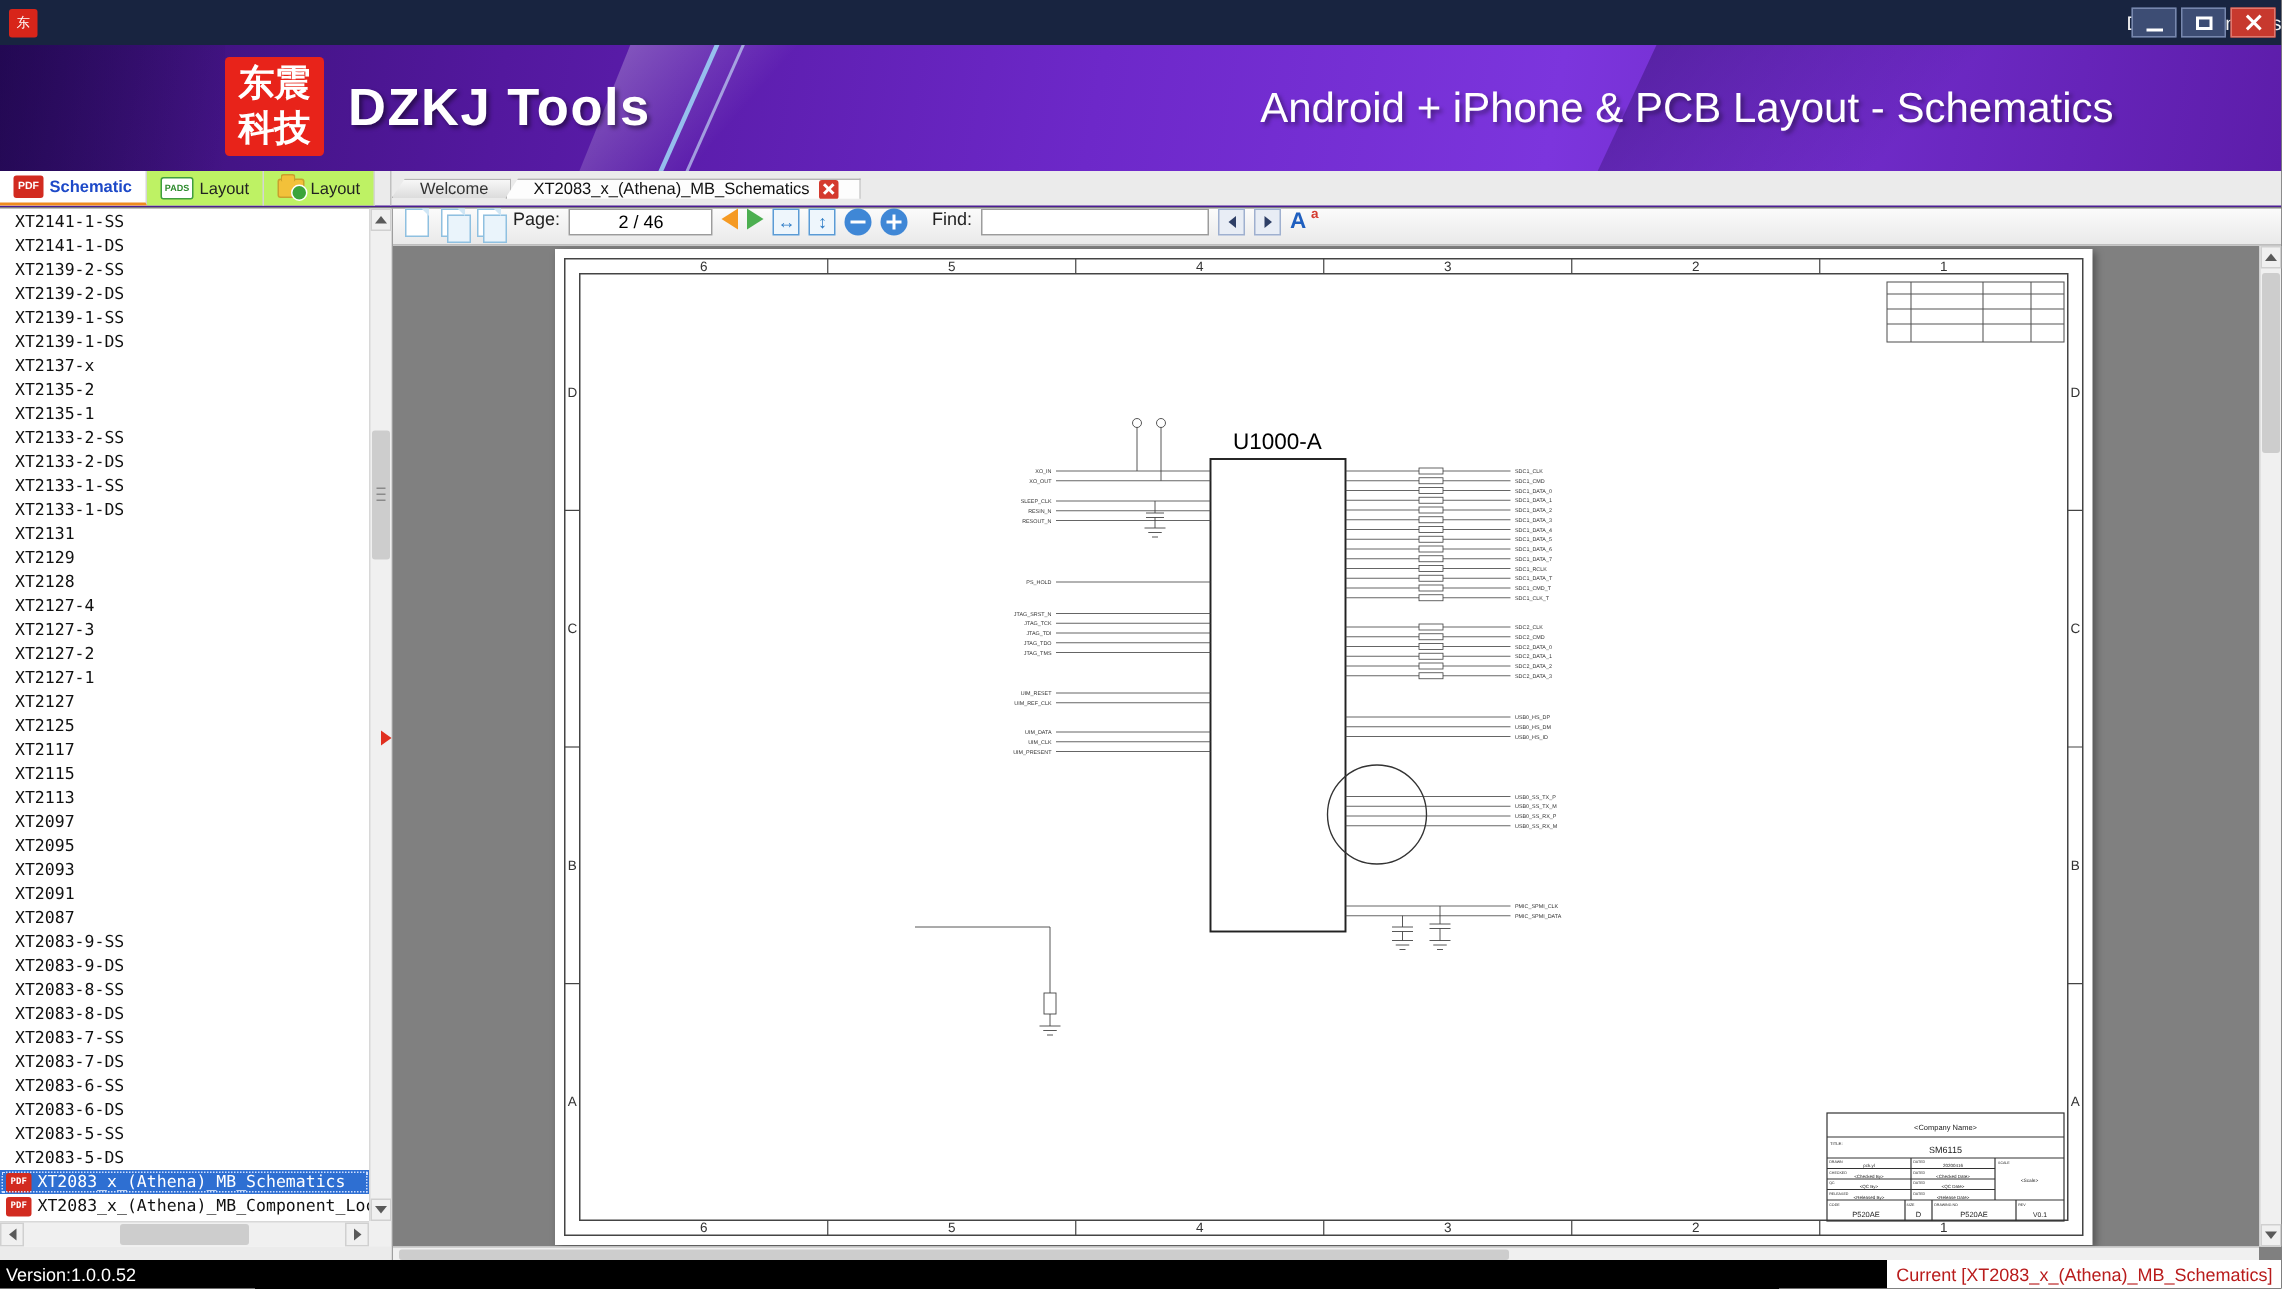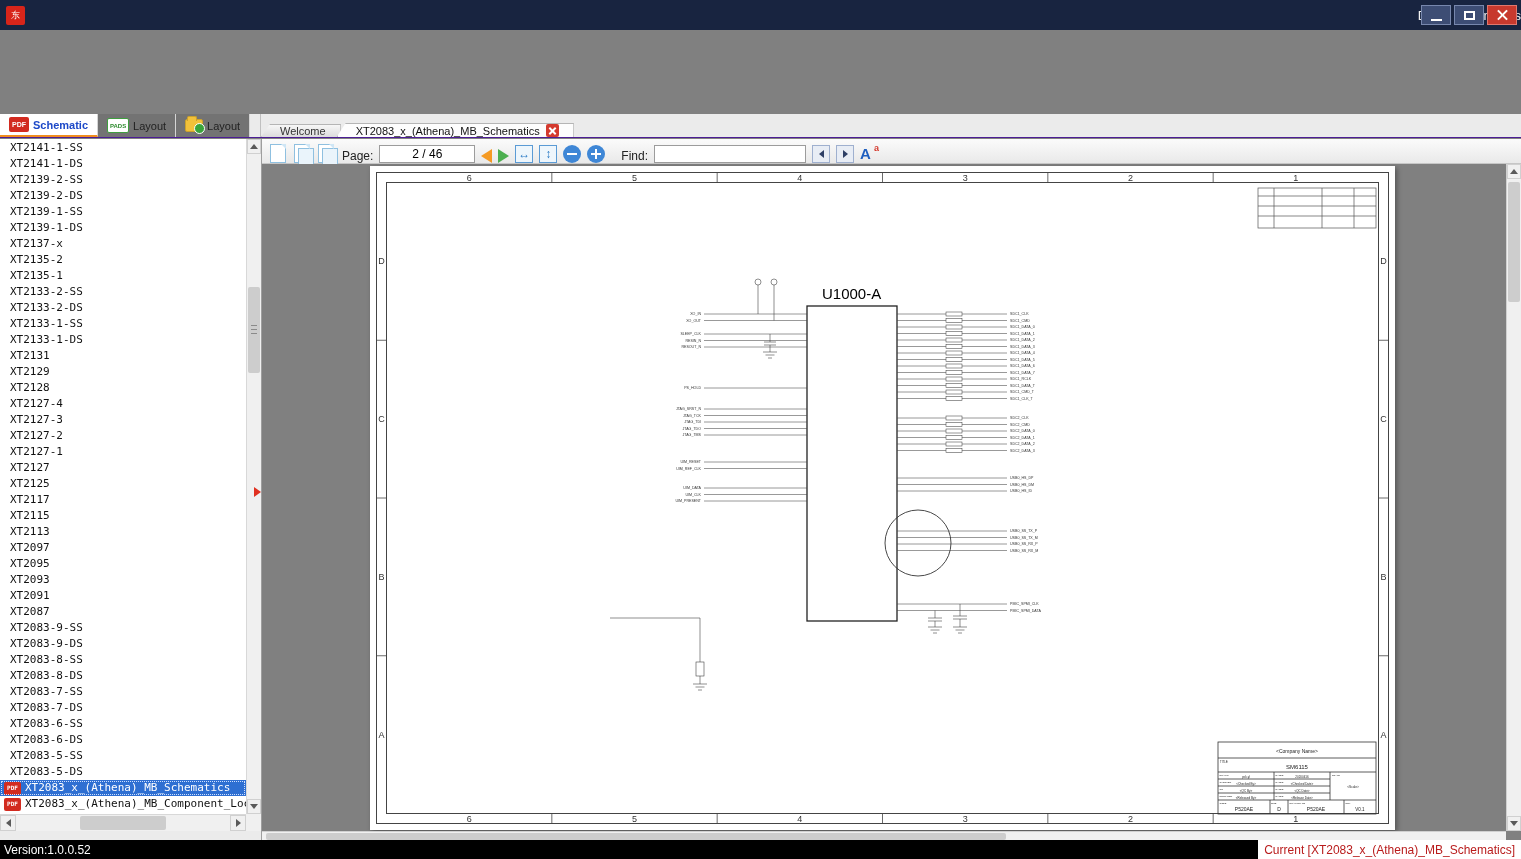--- a/index.html
+++ b/index.html
@@ -26,29 +26,29 @@
   .f3{left:470px;top:-20px;width:2px;height:150px;background:#cfeeff;opacity:.6;transform:rotate(24deg)}
   .f4{right:180px;top:-40px;width:260px;height:180px;background:linear-gradient(115deg,rgba(20,0,60,.35),rgba(255,255,255,0) 70%);transform:skewX(-25deg)}
   .f5{left:0;top:0;width:150px;height:84px;background:linear-gradient(100deg,rgba(20,2,60,.55),rgba(0,0,0,0))}
   .logo-box{position:absolute;left:150px;top:8px;width:66px;height:66px;background:#e8231a;border-radius:3px;color:#fff;font-weight:bold;font-size:24px;line-height:30px;text-align:center;padding-top:3px}
   .brand-text{position:absolute;left:232px;top:22px;color:#fff;font-size:35px;font-weight:bold;letter-spacing:1px;text-shadow:2px 2px 3px rgba(0,0,0,.45)}
   .tagline{position:absolute;right:112px;top:26px;color:#fff;font-size:28px;text-shadow:2px 2px 3px rgba(0,0,0,.4)}
 
   
   .tabrow{position:absolute;top:114px;left:0;right:0;height:24px;background:#ebebeb;border-bottom:1px solid #4c1d95;display:flex;align-items:stretch;font-size:11px}
   .ribbon-tabs{display:flex;width:261px;border-right:1px solid #c0c0c0}
-  .rtab{display:flex;align-items:center;gap:4px;padding:0 9px;border-right:1px solid #d5d5d5;background:#737373;color:#222;cursor:default}
+  .rtab{display:flex;align-items:center;gap:4px;padding:0 9px;border-right:1px solid #d5d5d5;background:#bef264;color:#222;cursor:default}
   .rtab.active{background:#fff;border-bottom:2px solid #f08c1e;color:#1d49c8;font-weight:bold}
   .mini-ic{display:inline-flex;align-items:center;justify-content:center;font-weight:bold;border-radius:2px}
   .ic-pdf{width:20px;height:15px;background:#d22b20;color:#fff;font-size:7px}
   .ic-pads{width:22px;height:15px;background:#fff;border:1px solid #3f9e3f;color:#2e8b2e;font-size:6px}
   .ic-share{width:18px;height:13px;background:#f2c13a;border:1px solid #caa12c;border-radius:2px;position:relative}
   .ic-share::before{content:"";position:absolute;left:1px;top:-4px;width:8px;height:4px;background:#f2c13a;border:1px solid #caa12c;border-bottom:none;border-radius:2px 2px 0 0}
   .ic-share::after{content:"";position:absolute;right:-3px;bottom:-3px;width:9px;height:9px;border-radius:50%;background:#3aa43a;border:1px solid #fff}
-  .doc-tabs{display:flex;align-items:flex-end}
+  .doc-tabs{display:flex;align-items:center}
   .dtab{display:flex;align-items:center;gap:6px;padding:0 14px 0 18px;background:linear-gradient(#f7f7f7,#dcdcdc);border:1px solid #b5b5b5;border-bottom:none;clip-path:polygon(9px 0,100% 0,100% 100%,0 100%);margin-right:-4px;color:#333;cursor:default}
   .dtab.active{background:#fdfdfd;color:#111;z-index:1}
   .tab-close{width:13px;height:13px;background:#d43a2e;border-radius:2px;position:relative;cursor:default}
   .tab-close::before,.tab-close::after{content:"";position:absolute;left:2px;top:5.5px;width:9px;height:2px;background:#fff}
   .tab-close::before{transform:rotate(45deg)}.tab-close::after{transform:rotate(-45deg)}
 
   
   .sidebar{position:absolute;top:139px;left:0;width:262px;bottom:19px;background:#fff;border-right:1px solid #9e9e9e;overflow:hidden}
   .sb-list{position:absolute;left:0;top:0;right:15px;bottom:26px;overflow:hidden;font-family:"DejaVu Sans Mono",monospace;font-size:11px;line-height:16px;color:#111;padding-top:1px}
   .sb-item{padding-left:10px;white-space:nowrap;cursor:default}
@@ -64,21 +64,21 @@
   .tri{width:0;height:0}
   .tri.up{border-left:4px solid transparent;border-right:4px solid transparent;border-bottom:5px solid #5a5a5a}
   .tri.down{border-left:4px solid transparent;border-right:4px solid transparent;border-top:5px solid #5a5a5a}
   .tri.left{border-top:4px solid transparent;border-bottom:4px solid transparent;border-right:5px solid #5a5a5a}
   .tri.right{border-top:4px solid transparent;border-bottom:4px solid transparent;border-left:5px solid #5a5a5a}
   .thumb{position:absolute;background:#cdcdcd;border-radius:2px}
   .grip{position:absolute;left:3px;right:3px;height:1px;background:#8a8a8a}
   .splitter-arrow{position:absolute;left:254px;top:487px;width:0;height:0;border-top:5px solid transparent;border-bottom:5px solid transparent;border-left:7px solid #e03020;z-index:5}
 
   
-  .toolbar{position:absolute;top:139px;left:262px;right:0;height:25px;background:linear-gradient(#fbfbfb,#e9e9e9);border-bottom:1px solid #c6c6c6;display:flex;align-items:flex-end;gap:6px;padding-left:8px;font-size:12px;color:#222}
+  .toolbar{position:absolute;top:139px;left:262px;right:0;height:25px;background:linear-gradient(#fbfbfb,#e9e9e9);border-bottom:1px solid #c6c6c6;display:flex;align-items:flex-start;gap:6px;padding-left:8px;font-size:12px;color:#222}
   .doc-ic{width:16px;height:19px;background:#fff;border:1px solid #8fc0e0;position:relative;margin-right:2px}
   .doc-ic::after{content:"";position:absolute;right:-1px;top:-1px;border-left:5px solid transparent;border-top:5px solid #cfe6f5}
   .doc-ic.dbl::before{content:"";position:absolute;left:3px;top:3px;width:14px;height:17px;background:#eaf4fb;border:1px solid #8fc0e0}
   .tb-input{height:18px;border:1px solid #9c9c9c;background:#fff;font-size:12px;font-family:"Liberation Sans",sans-serif;padding:0 4px}
   .pg-input{width:96px;text-align:center}
   .find-input{width:152px}
   .nav-tri{width:0;height:0;cursor:default}
   .nav-tri.back{border-top:7px solid transparent;border-bottom:7px solid transparent;border-right:11px solid #f59a23}
   .nav-tri.fwd{border-top:7px solid transparent;border-bottom:7px solid transparent;border-left:11px solid #4caf50}
   .fit-btn{width:18px;height:18px;border:1px solid #5b9bd5;background:#eef6fc;color:#2d7cc6;font-size:12px;line-height:16px;text-align:center;cursor:default}
@@ -118,20 +118,33 @@
       <div class="win-btn">
           <div class="glyph-max"></div>
         </div>
       <div class="win-btn close">
           <div class="glyph-x1"></div>
           <div class="glyph-x2"></div>
         </div>
     </div>
   </div>
 
+  <div class="banner">
+    <div class="flare f5"></div>
+    <div class="flare f1"></div>
+    <div class="flare f2"></div>
+    <div class="flare f3"></div>
+    <div class="flare f4"></div>
+    <div class="logo-box">
+      <div>东震</div>
+      <div>科技</div>
+    </div>
+    <div class="brand-text">DZKJ Tools</div>
+    <div class="tagline">Android + iPhone &amp; PCB Layout - Schematics</div>
+  </div>
 
   <div class="tabrow">
     <div class="ribbon-tabs">
       <div class="rtab active">
         <span class="mini-ic ic-pdf">PDF</span>
         <span>Schematic</span>
       </div>
       <div class="rtab">
         <span class="mini-ic ic-pads">PADS</span>
         <span>Layout</span>

